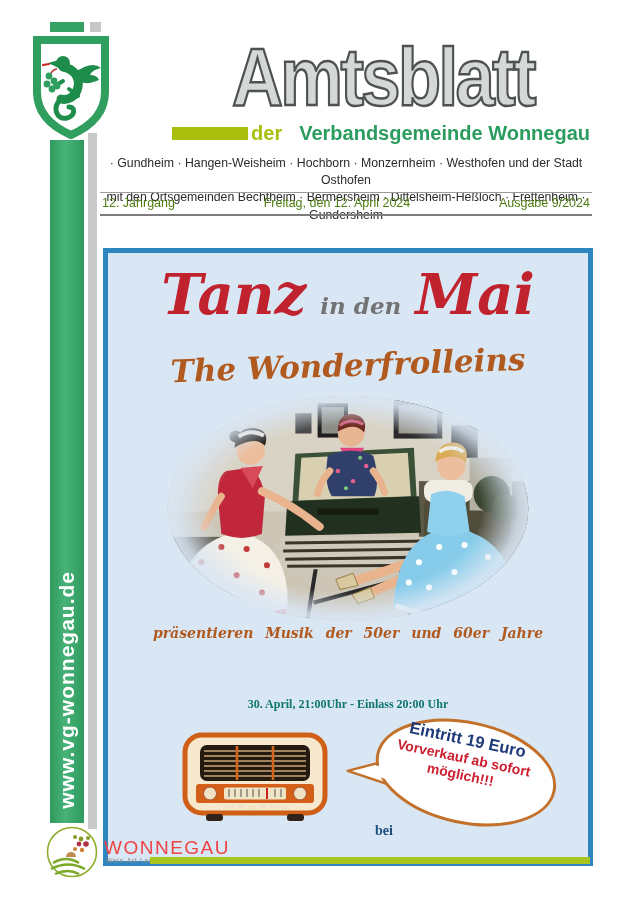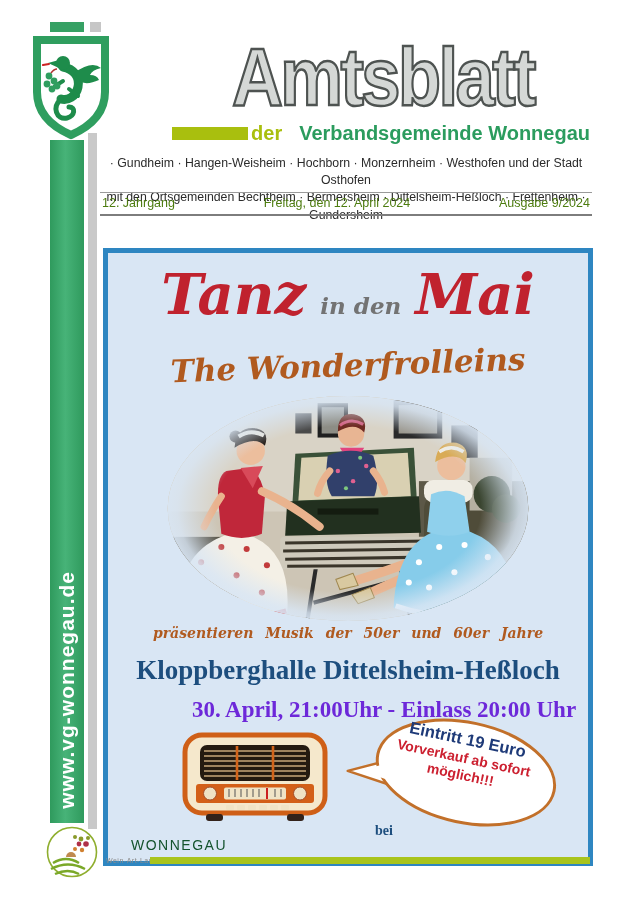--- a/index.html
+++ b/index.html
@@ -42,35 +42,35 @@
   .title-big{font-size:56px;color:#c0222e;}
   .title-small{font-size:23px;color:#737373;}
   .band-name{position:absolute;left:0;top:94px;width:100%;text-align:center;
              font-size:31px;color:#b05a1f;transform:rotate(-2deg);}
   .photo-wrap{position:absolute;left:55px;top:142px;width:370px;height:228px;}
   .tagline{position:absolute;left:0;top:372px;width:100%;text-align:center;
            font-size:14px;color:#b05a1f;word-spacing:7px;}
   .venue{position:absolute;left:0;top:402px;width:100%;text-align:center;
          font-family:"Liberation Serif",serif;font-weight:bold;font-size:27px;color:#1d4e7e;}
   .time-info{position:absolute;left:0;top:444px;width:100%;text-align:center;
-             font-family:"Liberation Serif",serif;font-weight:bold;font-size:23px;color:#6d28d9;padding-left:36px;}
+             font-family:"Liberation Serif",serif;font-weight:bold;font-size:12px;color:#0f766e;}
   .radio{position:absolute;left:72px;top:478px;width:150px;height:92px;}
   .bubble{position:absolute;left:240px;top:464px;width:212px;height:108px;transform:rotate(12deg);}
   .bubble svg{position:absolute;inset:0;}
   .bubble-text{position:absolute;left:28px;top:11px;width:170px;text-align:center;line-height:1.2;}
   .bubble-l1{font-size:16.5px;font-weight:bold;color:#1e3a78;}
   .bubble-l2,.bubble-l3{font-size:14px;font-weight:bold;color:#cc2030;}
   .bei{position:absolute;left:0;top:570px;width:100%;text-align:center;
        font-family:"Liberation Serif",serif;font-weight:bold;font-size:14px;color:#1d4e7e;padding-left:36px;}
   .contact{position:absolute;left:0;top:587px;width:100%;text-align:center;
            font-family:"Liberation Serif",serif;font-weight:bold;font-size:15.5px;color:#1d4e7e;}
 
   
   .logo-circle{position:absolute;left:46px;top:826px;width:52px;height:52px;}
-  .brand{position:absolute;left:104px;top:837px;font-size:14px;letter-spacing:1.5px;color:#14532d;margin-left:27px;}
+  .brand{position:absolute;left:104px;top:837px;font-size:19px;letter-spacing:1.5px;color:#ef4444;}
   .brand-sub{position:absolute;left:106px;top:857px;font-size:7px;letter-spacing:.5px;color:#8a8a8a;}
   .hbar-lime{position:absolute;left:150px;top:857px;width:440px;height:7px;background:#a9c41c;}
 </style>
 </head>
 <body>
 
 <div class="page">
 
   <div class="chip-green"></div>
   <div class="chip-gray"></div>
@@ -232,21 +232,20 @@
           <circle cx="282" cy="70" r="14" fill="#ecbe9d"></circle>
           <path d="M266,66 Q268,45 287,47 Q301,51 296,67 Q287,55 266,66 Z" fill="#d9ab56"></path>
           <path d="M270,56 Q282,48 294,56" stroke="#f0ede4" stroke-width="3.5" fill="none"></path>
 
           <rect x="0" y="0" width="360" height="225" fill="url(#vig)"></rect>
         </g>
       </svg>
     </div>
 
     <div class="tagline script">präsentieren Musik der 50er und 60er Jahre</div>
-    <div class="venue">Kloppberghalle Dittelsheim-Heßloch</div>
     <div class="time-info">30. April, 21:00Uhr - Einlass 20:00 Uhr</div>
 
     <svg class="radio" viewBox="0 0 150 92">
       <rect x="5" y="4" width="140" height="78" rx="17" fill="#f5e8cc" stroke="#cf5f17" stroke-width="5"></rect>
       <rect x="20" y="14" width="110" height="36" rx="7" fill="#241a10"></rect>
       <g stroke="#c9a87a" stroke-width="1.6">
         <line x1="24" y1="20" x2="126" y2="20"></line>
           <line x1="24" y1="25" x2="126" y2="25"></line>
         <line x1="24" y1="30" x2="126" y2="30"></line>
           <line x1="24" y1="35" x2="126" y2="35"></line>

